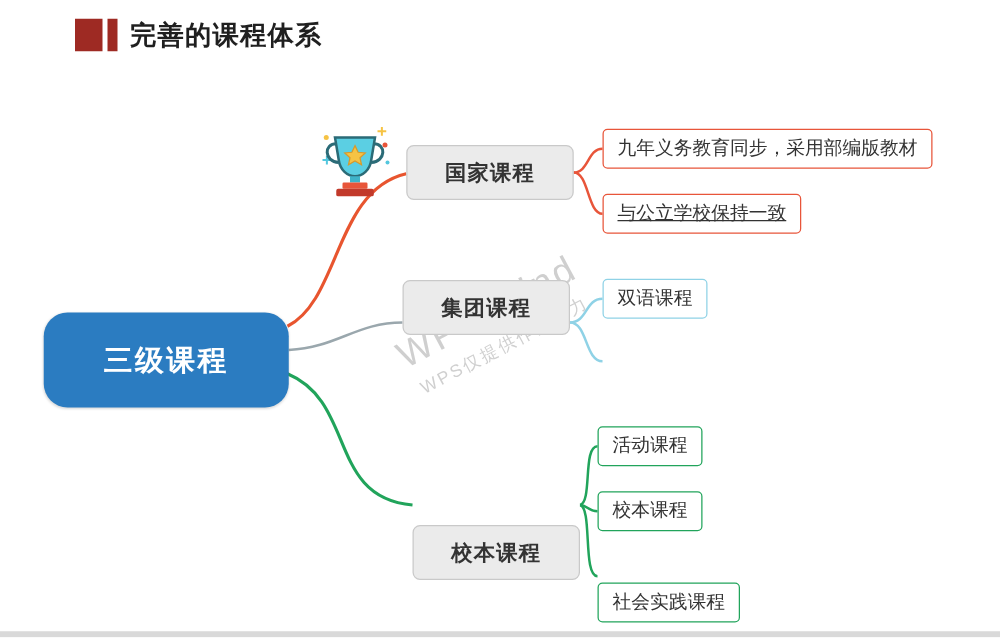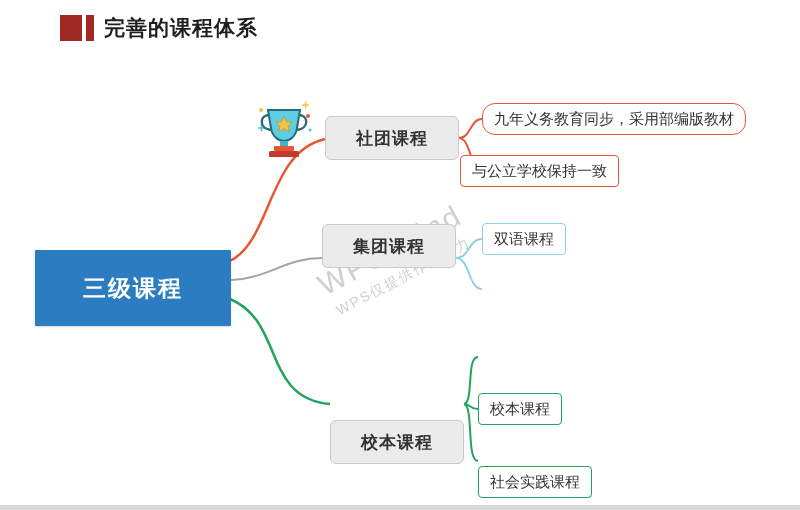--- a/index.html
+++ b/index.html
@@ -17,38 +17,38 @@
   svg.connectors{position:absolute;left:0;top:0;width:800px;height:510px;pointer-events:none;}
 
   
   .watermark{position:absolute;left:280px;top:232px;width:230px;transform:rotate(-28deg);
              text-align:center;color:rgba(140,140,140,0.42);pointer-events:none;}
   .watermark .wm1{font-size:30px;letter-spacing:2px;}
   .watermark .wm2{font-size:14px;margin-top:4px;letter-spacing:2px;}
 
   
   .node{position:absolute;box-sizing:border-box;display:flex;align-items:center;justify-content:center;cursor:pointer;}
-  .node-root{left:35px;top:250px;width:196px;height:76px;background:#2b7cc1;border-radius:1px;
+  .node-root{left:35px;top:250px;width:196px;height:76px;background:#2b7cc1;border-radius:19px;
              color:#ffffff;font-size:23px;font-weight:bold;letter-spacing:2px;
              box-shadow:0 1px 2px rgba(0,0,0,0.15);}
   .node-branch{width:134px;height:44px;background:#ebebeb;border:1px solid #c9c9c9;border-radius:6px;
                color:#333333;font-size:17px;font-weight:bold;letter-spacing:1px;}
   #branch-national{left:325px;top:116px;}
   #branch-group{left:322px;top:224px;}
   #branch-school{left:330px;top:382px;margin-top:38px;}
 
   .leaf{position:absolute;background:#ffffff;border:1px solid #999;border-radius:4px;
         padding:7px 11px;font-size:15px;color:#333333;white-space:nowrap;line-height:16px;}
   .leaf.red{border-color:#e8553a;}
   .leaf.blue{border-color:#8fd2e6;}
   .leaf.green{border-color:#21a45b;}
 
   
-  #leaf-n1{left:482px;top:103px;border-radius:13px;}
-  #leaf-n2{left:460px;top:155px;}
+  #leaf-n1{left:482px;top:103px;}
+  #leaf-n2{left:482px;top:155px;text-decoration:underline;}
   #leaf-g1{left:482px;top:223px;font-family:Liberation Serif, serif;}
   #leaf-g2{left:482px;top:273px;}
   #leaf-s1{left:478px;top:341px;}
   #leaf-s2{left:478px;top:393px;}
   #leaf-s3{left:478px;top:466px;}
 
   
   .trophy{position:absolute;left:252px;top:100px;width:64px;height:64px;}
 
   
@@ -99,26 +99,27 @@
     <path d="M47 15 C57 15 57 29 45 30" fill="none" stroke="#2b6b77" stroke-width="2.4"></path>
     <path d="M16 10 H48 L45 28 C44 36 38 41 32 41 C26 41 20 36 19 28 Z" fill="#5bcfe3" stroke="#2b6b77" stroke-width="2"></path>
     <polygon points="32,16.5 34.5,21.8 40.2,22.4 36,26.2 37.2,31.8 32,28.8 26.8,31.8 28,26.2 23.8,22.4 29.5,21.8" fill="#f6c344" stroke="#d69a2d" stroke-width="1"></polygon>
     <rect x="28" y="41" width="8" height="5" fill="#3fb3c9"></rect>
     <rect x="22" y="46" width="20" height="5" rx="1" fill="#e8553a"></rect>
     <rect x="17" y="51" width="30" height="6" rx="1.5" fill="#c23a2b"></rect>
   </svg>
 
   <div class="node node-root">三级课程</div>
 
-  <div class="node node-branch" id="branch-national">社团课程</div>
+  <div class="node node-branch" id="branch-national">国家课程</div>
   <div class="node node-branch" id="branch-group">集团课程</div>
   <div class="node node-branch" id="branch-school">校本课程</div>
 
   <div class="leaf red" id="leaf-n1">九年义务教育同步，采用部编版教材</div>
   <div class="leaf red" id="leaf-n2">与公立学校保持一致</div>
 
   <div class="leaf blue" id="leaf-g1">双语课程</div>
 
+  <div class="leaf green" id="leaf-s1">活动课程</div>
   <div class="leaf green" id="leaf-s2">校本课程</div>
   <div class="leaf green" id="leaf-s3">社会实践课程</div>
 
   <div class="edge-strip"></div>
 </div>
 
 </body></html>

